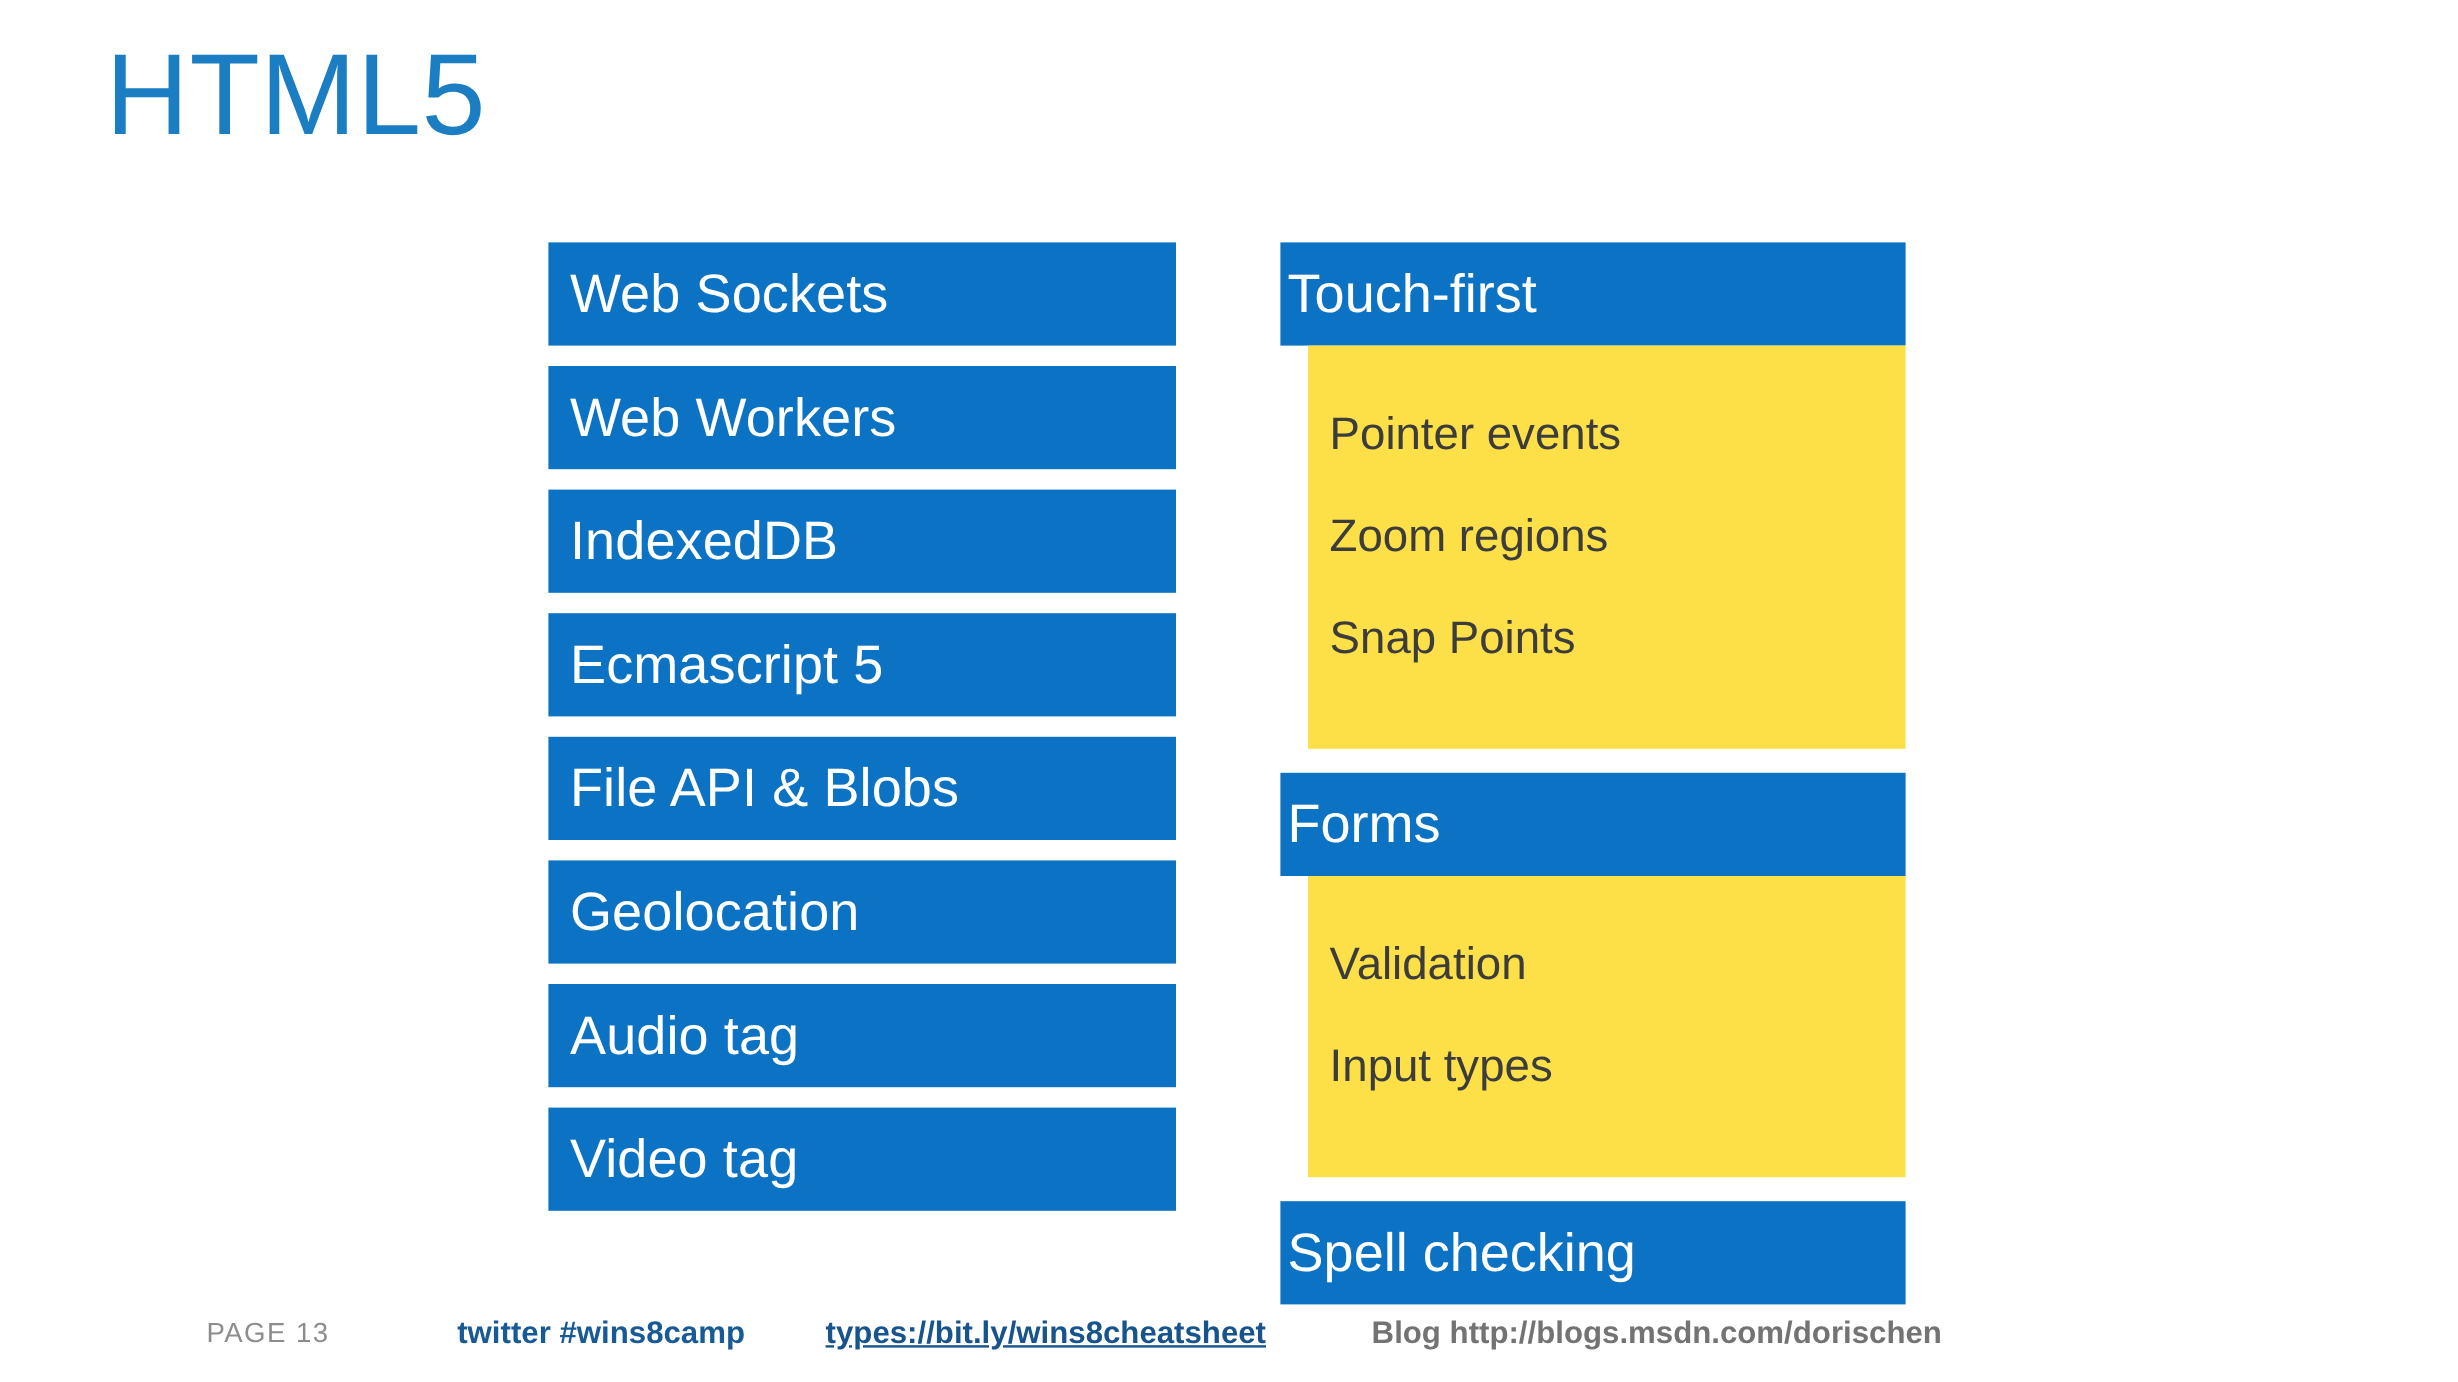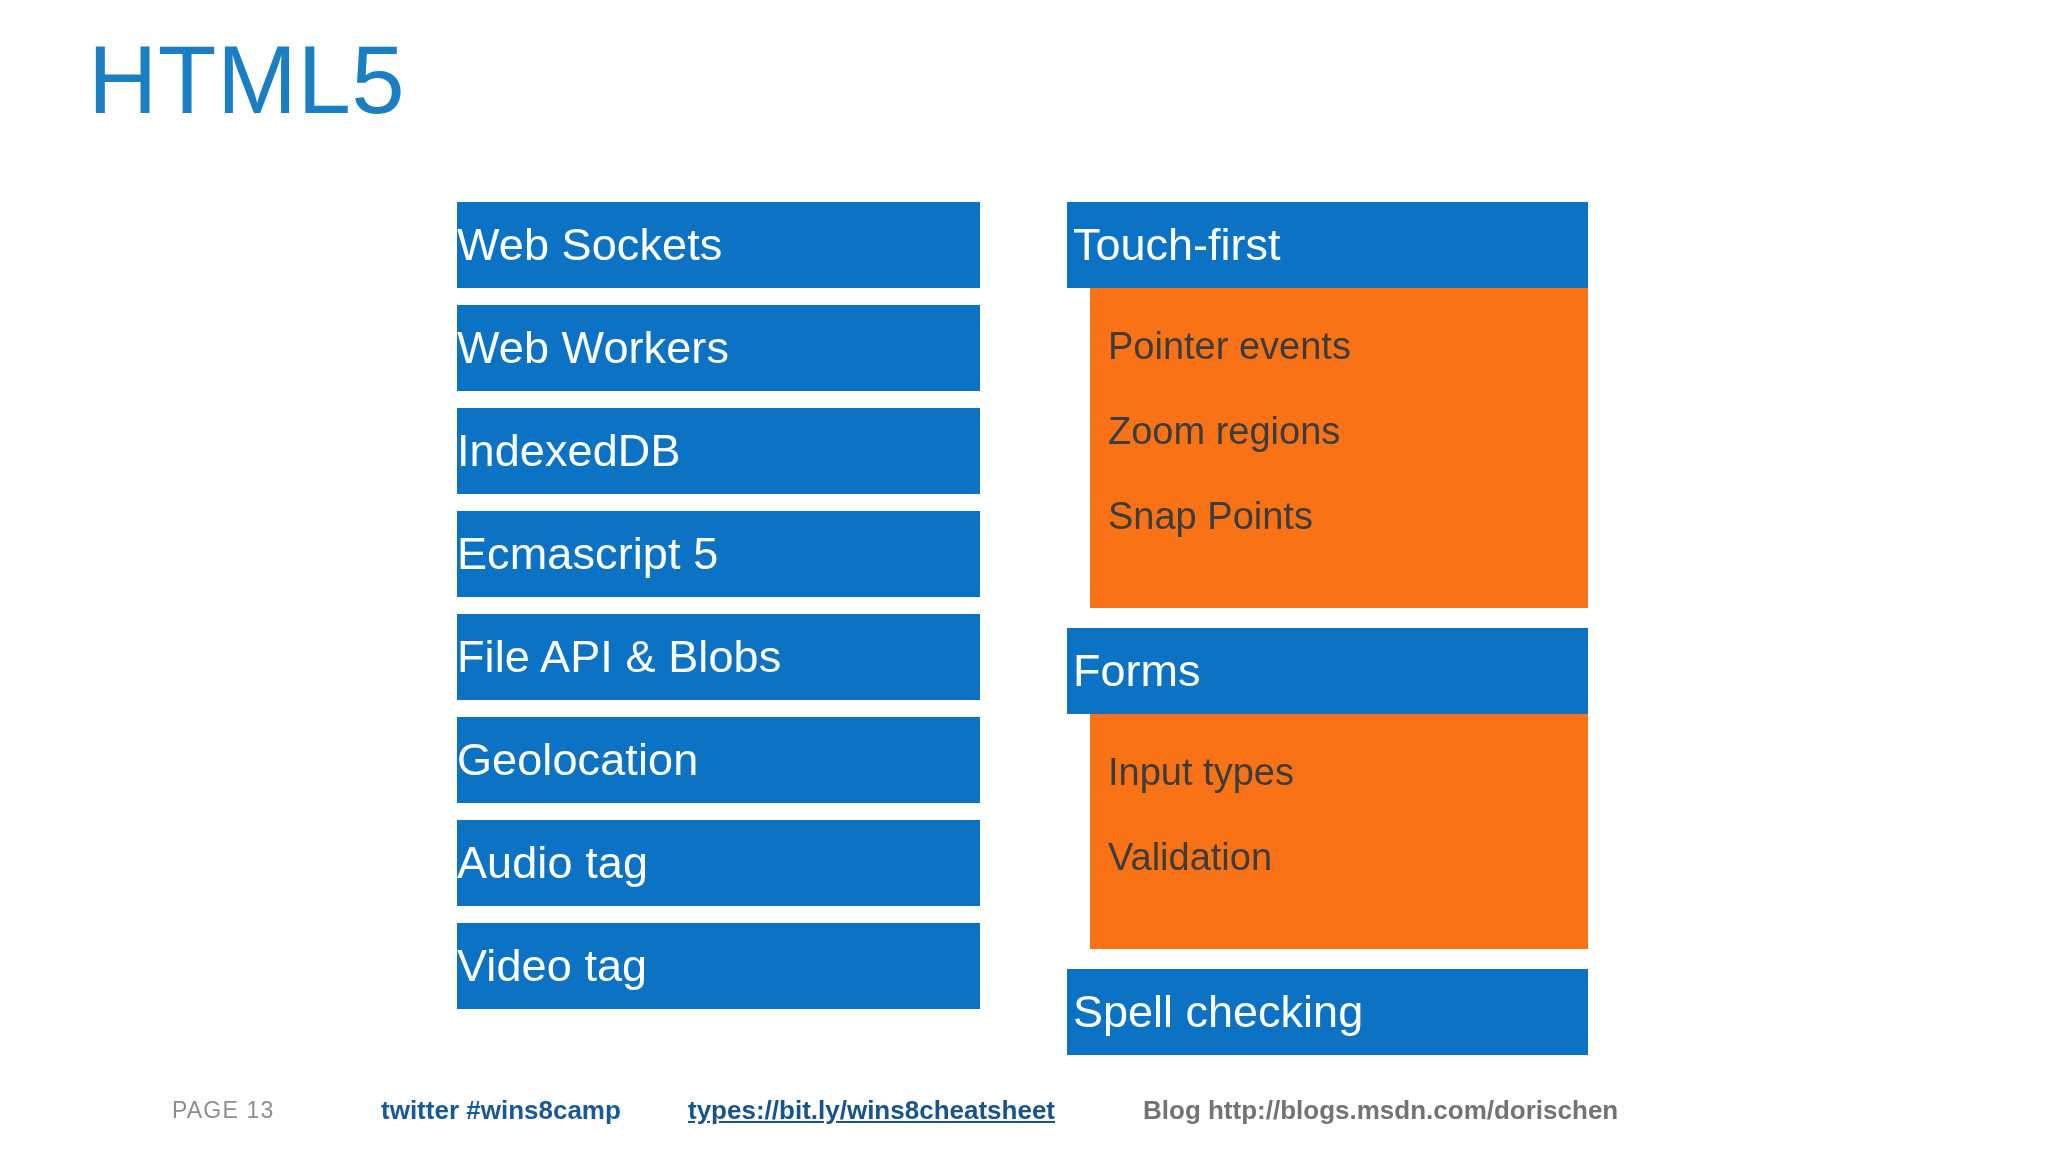--- a/index.html
+++ b/index.html
@@ -55,20 +55,21 @@
 
   
   .tile {
     box-sizing: border-box;
     height: 86px;
     background: #0b72c4;
     color: #ffffff;
     font-size: 45px;
     font-weight: 400;
     line-height: 86px;
+    padding-left: 18px;
     white-space: nowrap;
     overflow: hidden;
     letter-spacing: 0.1px;
   }
   .col-left .tile { margin-bottom: 17px; }
   .col-left .tile:last-child { margin-bottom: 0; }
 
   
   .group { margin-bottom: 20px; }
   .group:last-child { margin-bottom: 0; }
@@ -83,22 +84,22 @@
     line-height: 86px;
     padding-left: 6px;
     white-space: nowrap;
     overflow: hidden;
   }
 
   .group-body {
     box-sizing: border-box;
     margin-left: 23px;
     width: 498px;
-    background: #f97316;
-    padding: 26px 0 30px 0;
+    background: #fde047;
+    padding: 42px 0 30px 0;
   }
   .group-body.tall { padding-bottom: 60px; }
 
   .sub-item {
     font-size: 38px;
     line-height: 64px;
     font-weight: 400;
     color: #3c3c3c;
     padding-left: 18px;
     margin-bottom: 21px;
@@ -173,22 +174,22 @@
       <div class="group-body tall">
         <div class="sub-item">Pointer events</div>
         <div class="sub-item">Zoom regions</div>
         <div class="sub-item">Snap Points</div>
       </div>
     </div>
 
     <div class="group">
       <div class="group-header">Forms</div>
       <div class="group-body tall">
+        <div class="sub-item">Validation</div>
         <div class="sub-item">Input types</div>
-        <div class="sub-item">Validation</div>
       </div>
     </div>
 
     <div class="group">
       <div class="group-header">Spell checking</div>
     </div>
 
   </div>
 
   <div class="footer">

